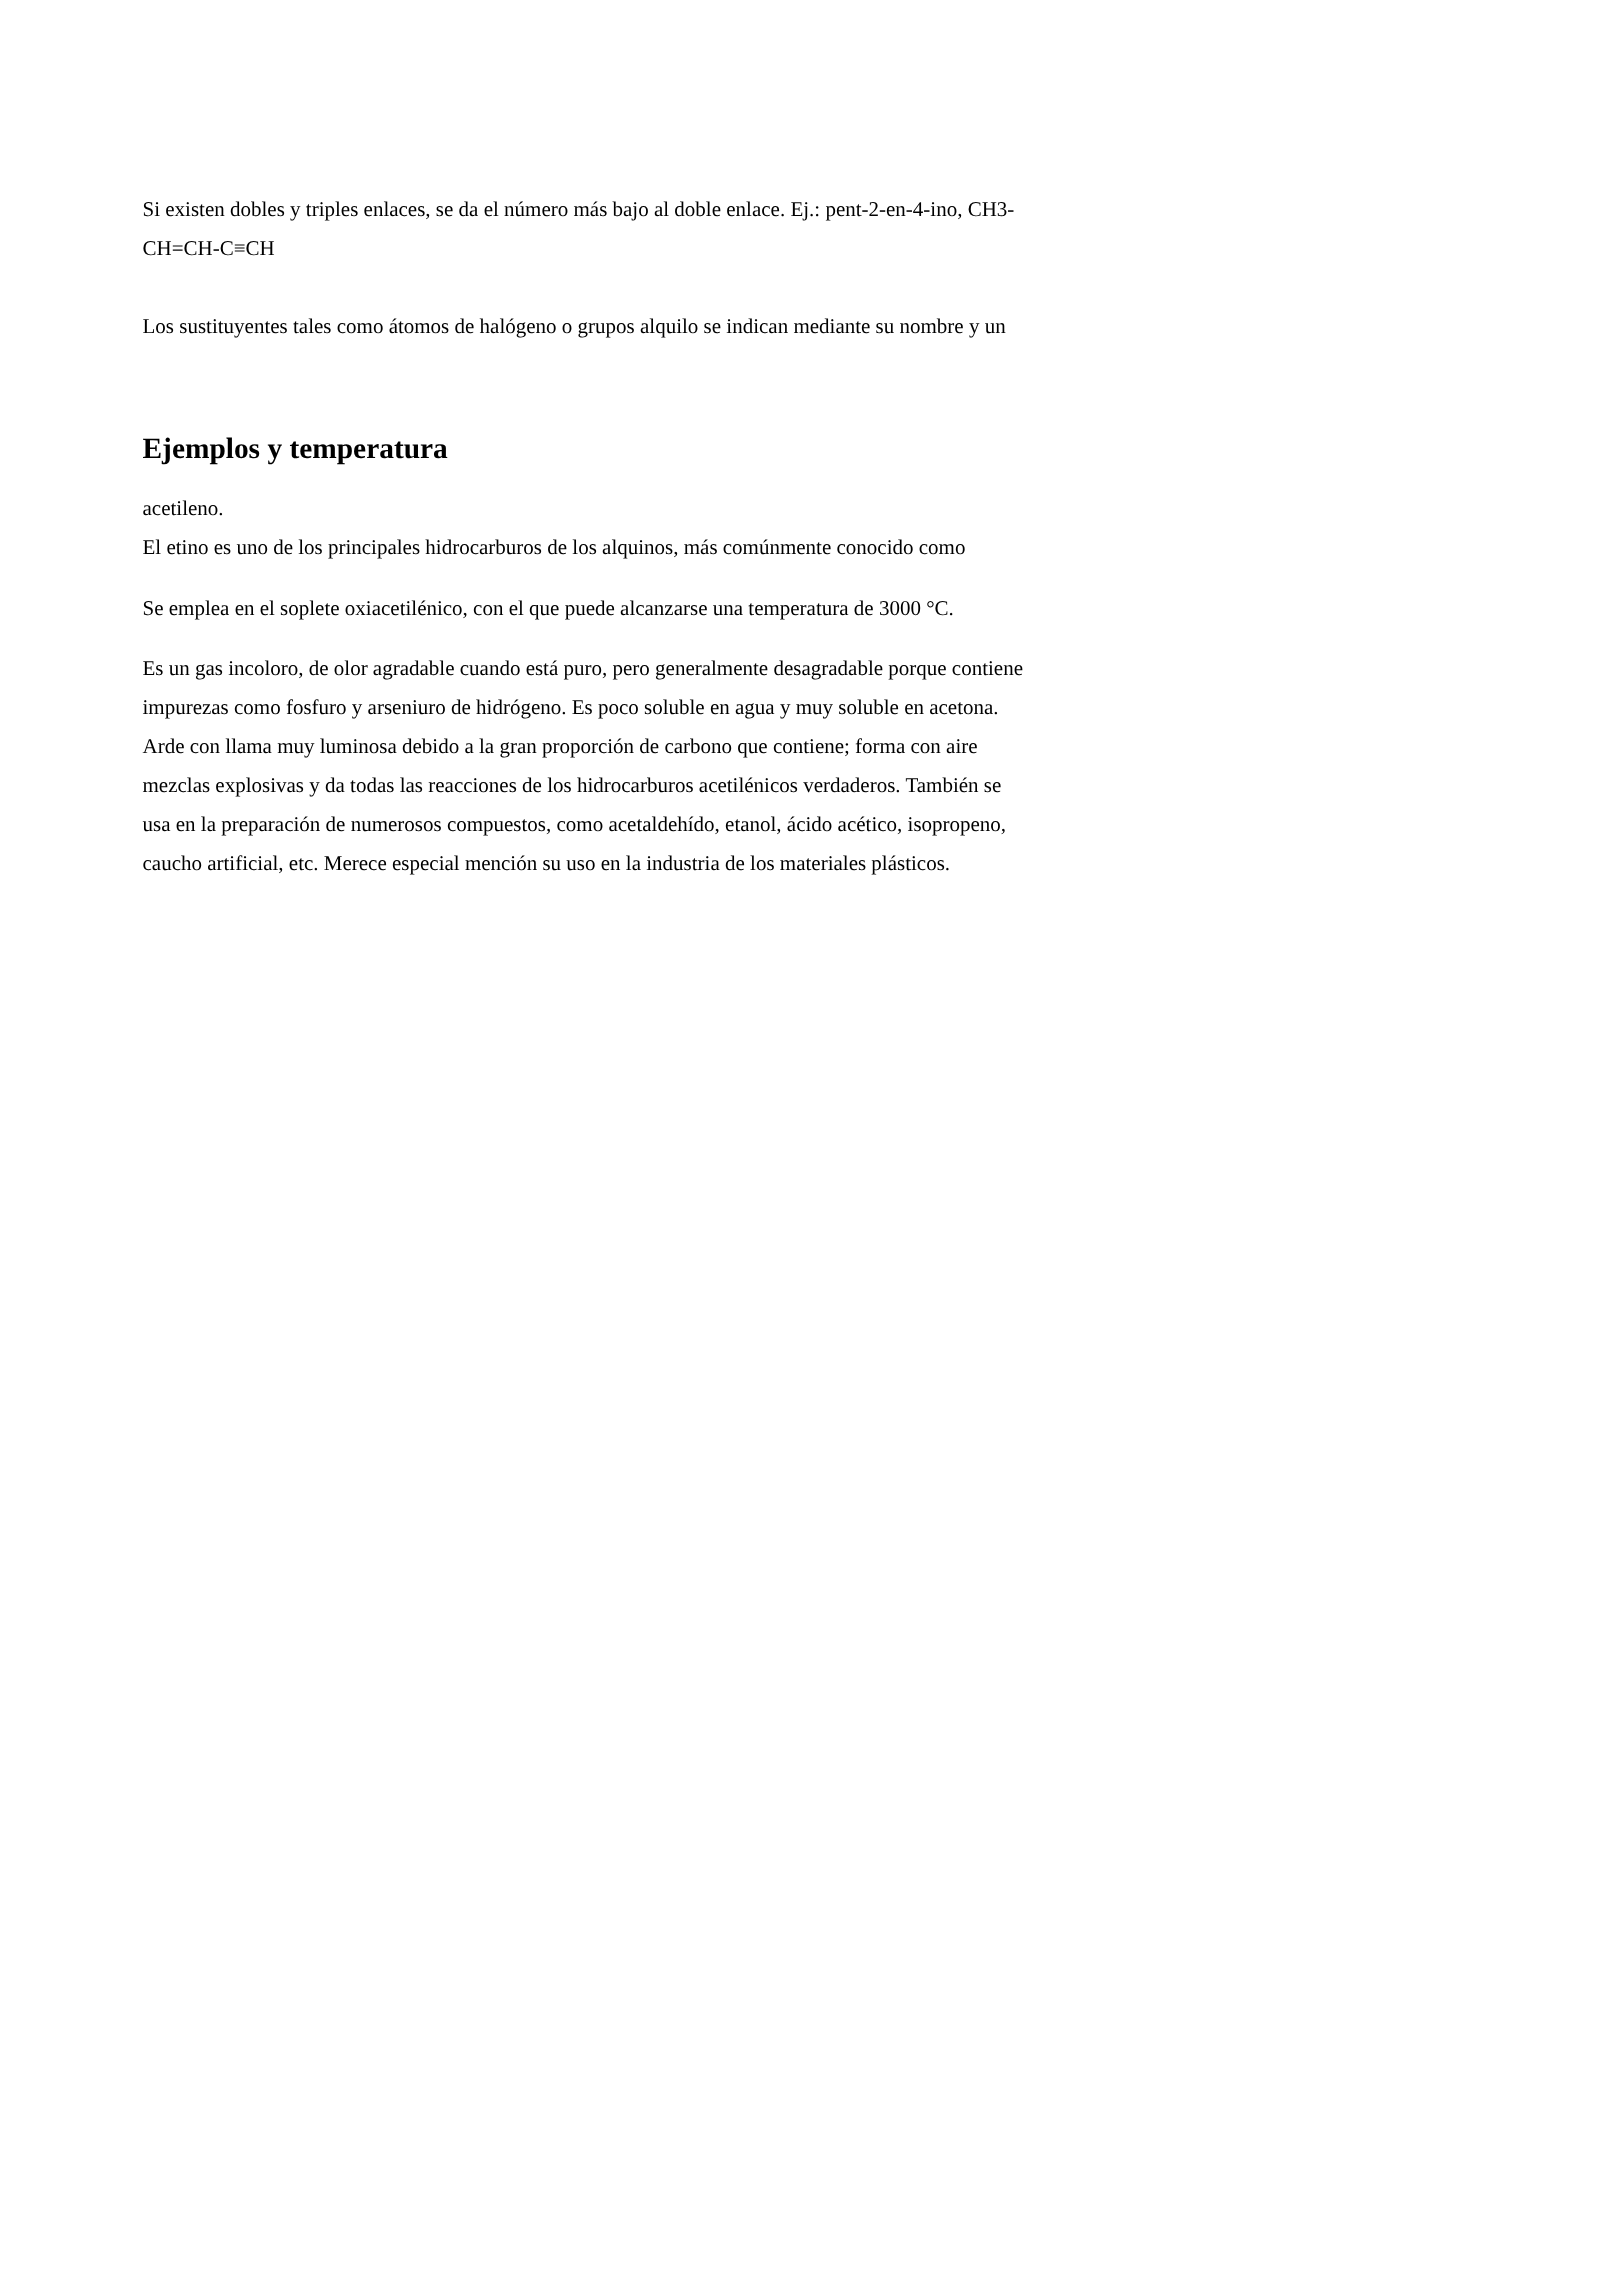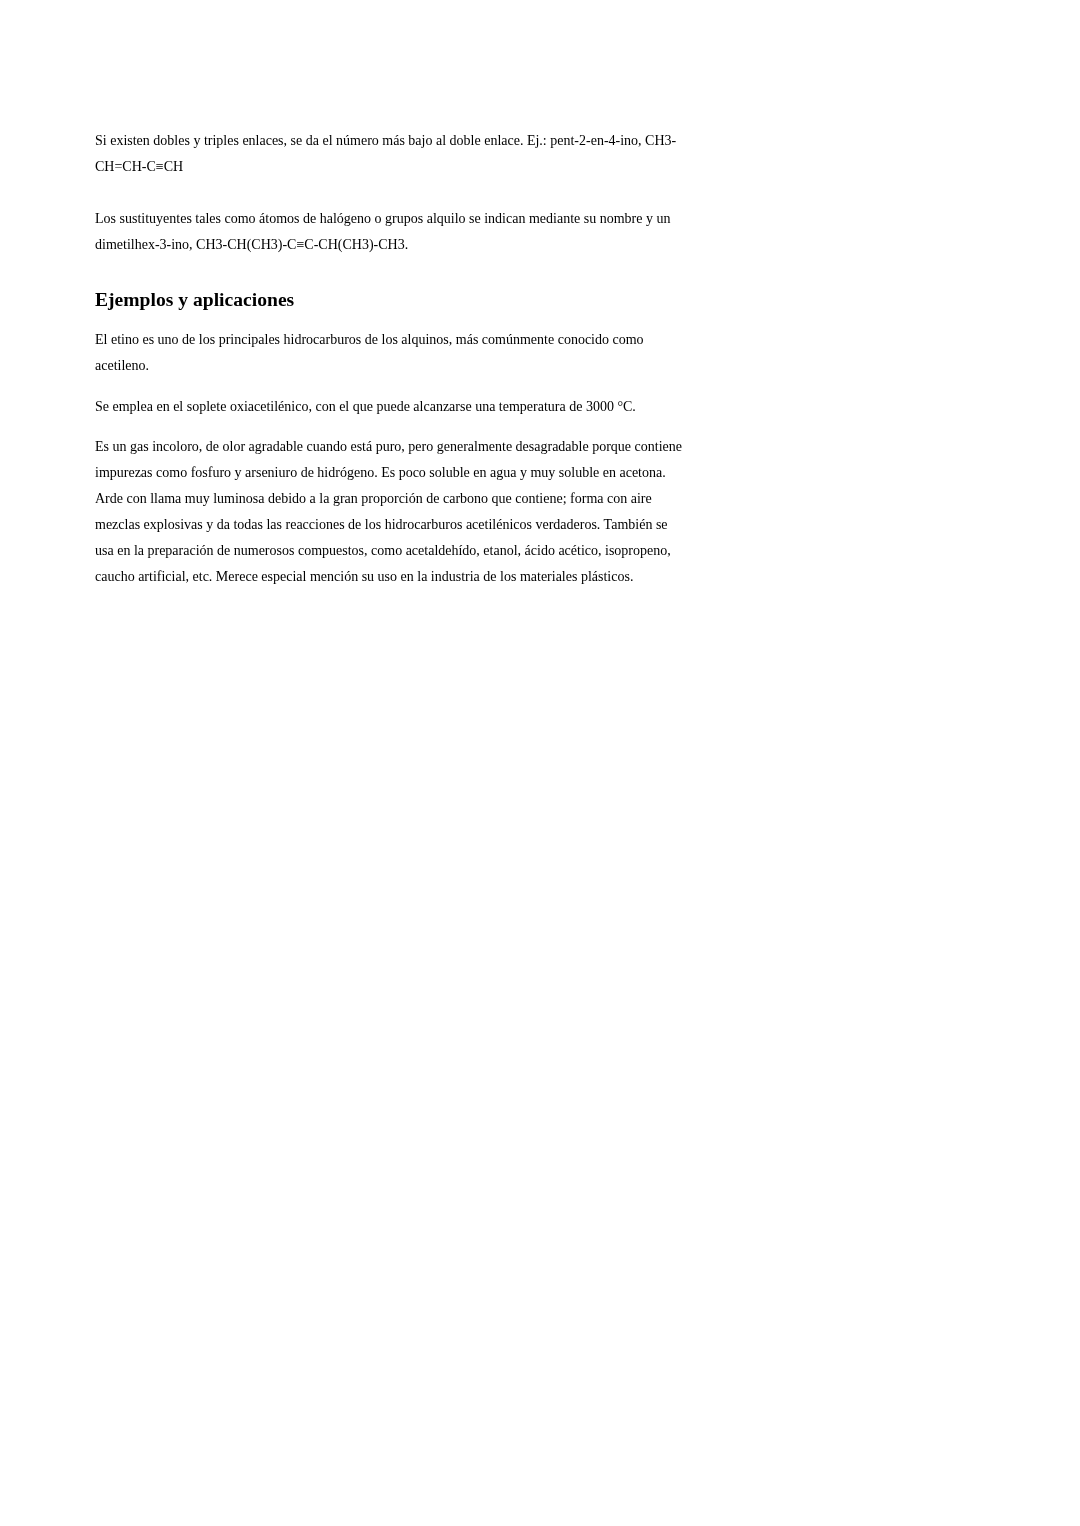--- a/index.html
+++ b/index.html
@@ -49,28 +49,27 @@
 
 <div class="page">
 
   <p id="p1" class="para">
     <span class="line">Si existen dobles y triples enlaces, se da el número más bajo al doble enlace. Ej.: pent-2-en-4-ino, CH3-</span>
     <span class="line">CH=CH-C≡CH</span>
   </p>
 
   <p id="p2" class="para">
     <span class="line">Los sustituyentes tales como átomos de halógeno o grupos alquilo se indican mediante su nombre y un</span>
-    <span class="line">dimetilhex-3-ino, CH3-CH(CH3)-C≡C-CH(CH3)-CH3.</span>
   </p>
 
-  <h2 id="h1" class="heading">Ejemplos y aplicaciones</h2>
+  <h2 id="h1" class="heading">Ejemplos y temperatura</h2>
 
   <p id="p3" class="para">
+    <span class="line">acetileno.</span>
     <span class="line">El etino es uno de los principales hidrocarburos de los alquinos, más comúnmente conocido como</span>
-    <span class="line">acetileno.</span>
   </p>
 
   <p id="p4" class="para">
     <span class="line">Se emplea en el soplete oxiacetilénico, con el que puede alcanzarse una temperatura de 3000 °C.</span>
   </p>
 
   <p id="p5" class="para">
     <span class="line">Es un gas incoloro, de olor agradable cuando está puro, pero generalmente desagradable porque contiene</span>
     <span class="line">impurezas como fosfuro y arseniuro de hidrógeno. Es poco soluble en agua y muy soluble en acetona.</span>
     <span class="line">Arde con llama muy luminosa debido a la gran proporción de carbono que contiene; forma con aire</span>

